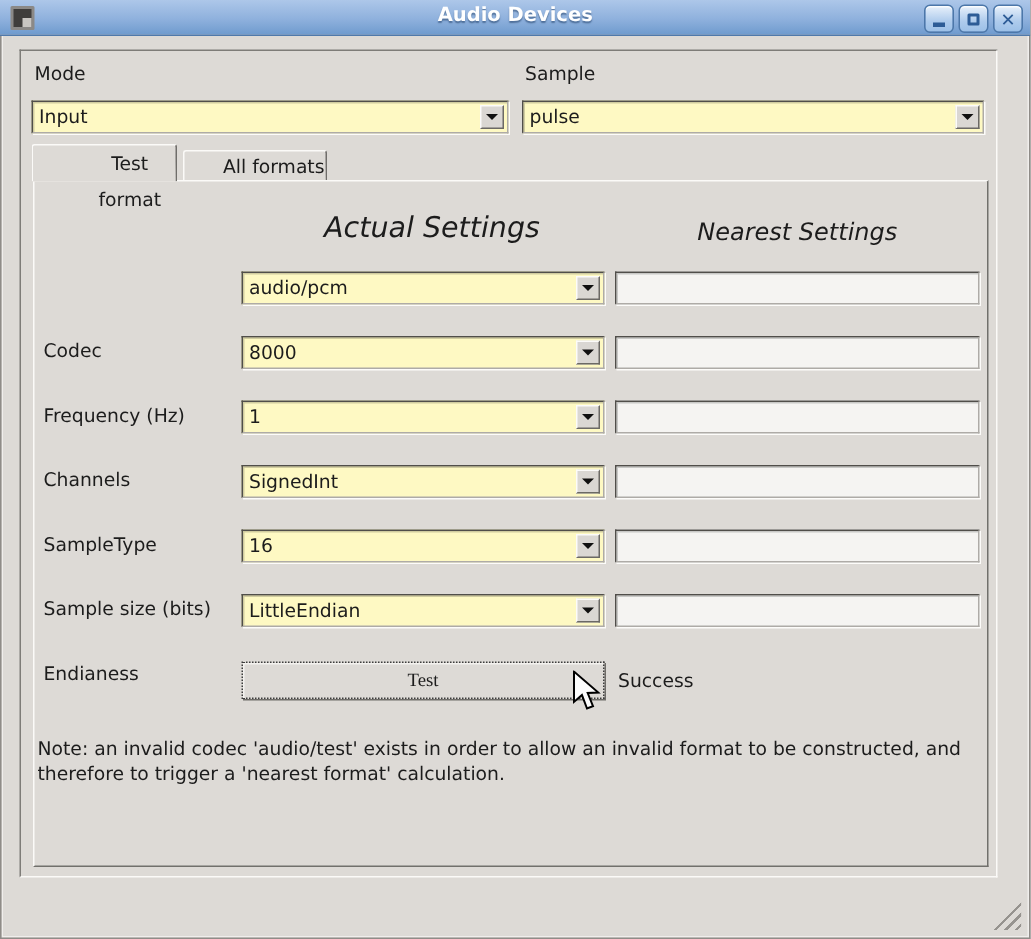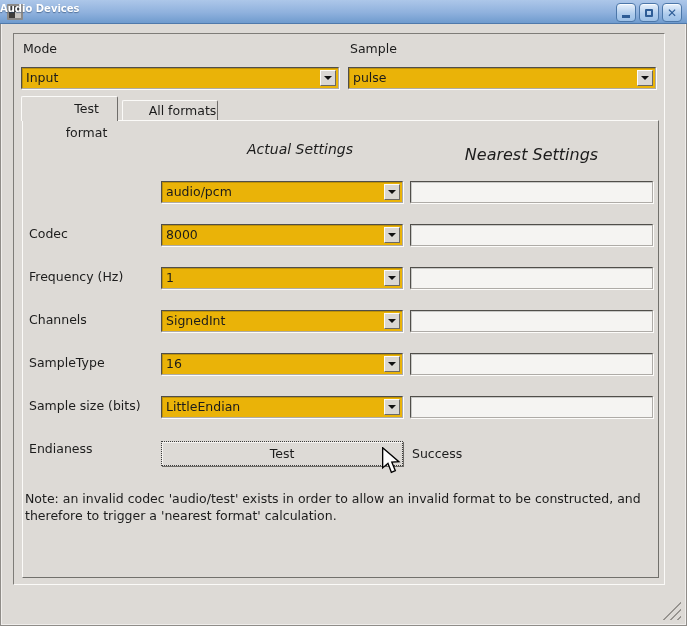--- a/index.html
+++ b/index.html
@@ -17,22 +17,22 @@
   }
   .win-icon{
     position:absolute;left:7px;top:4px;width:16px;height:16px;
     background:#3f3d3b;border:2px solid #8b8987;border-radius:1px;
   }
   .win-icon::after{
     content:"";position:absolute;right:0;bottom:0;width:6px;height:6px;
     background:#c9c6c2;
   }
   .win-title{
-    position:absolute;left:0;right:0;top:3px;
-    font-weight:bold;font-size:10px;color:#ffffff;
+    position:absolute;left:0;right:0;top:3px;text-align:center;
+    font-weight:bold;font-size:13px;color:#ffffff;
     text-shadow:0 1px 1px rgba(30,60,100,.55);
   }
   .wbtns{position:absolute;right:5px;top:3px;display:flex;gap:3px;}
   .wbtn{
     width:20px;height:19px;border-radius:4px;border:1px solid #4c77a9;
     background:linear-gradient(#e8f1fb, #aecbec 60%, #9cc0e7);
     box-shadow:inset 0 1px 0 rgba(255,255,255,.8);
     display:flex;align-items:center;justify-content:center;
   }
   .glyph-min{width:8px;height:3px;background:#2d5c96;margin-top:7px;}
@@ -45,21 +45,21 @@
     border:1px solid #8f8c88;border-top:none;
     box-shadow:inset 1px 0 0 #f0eeec, inset -1px 0 0 #f0eeec, inset 0 -1px 0 #f0eeec;
   }
   .outer-frame{
     position:absolute;left:12px;top:9px;width:652px;height:552px;
     border:1px solid;border-color:#7e7c78 #fbfaf8 #fbfaf8 #7e7c78;
   }
   .field-label{position:absolute;height:16px;line-height:16px;white-space:nowrap;}
   
   .combo,.ro-field{
-    position:absolute;height:22px;background:#eab308;
+    position:absolute;height:22px;background:#fef9c3;
     border:1px solid;border-color:#504e4a #aeaba7 #aeaba7 #504e4a;
     box-shadow:1px 1px 0 0 #fdfcfa, inset 1px 1px 0 rgba(0,0,0,.18);
   }
   .ro-field{background:#f5f4f2;}
   .combo-text{
     position:absolute;left:4px;top:0;right:22px;height:20px;line-height:20px;
     white-space:nowrap;overflow:hidden;
   }
   .combo-btn{
     position:absolute;right:2px;top:2px;bottom:2px;width:16px;background:#dad7d3;
@@ -77,29 +77,29 @@
     border-bottom:none;border-top-left-radius:2px;border-top-right-radius:2px;
   }
   .tab.active{left:7px;top:62px;width:97px;height:25px;line-height:24px;z-index:3;padding-left:34px;}
   .tab.inactive{left:108px;top:66px;width:96px;height:20px;line-height:19px;z-index:1;padding-left:25px;}
   .panel{
     position:absolute;left:8px;top:86px;width:637px;height:458px;
     background:#dddad6;z-index:2;
     border:1px solid;border-color:#fbfaf8 #71706c #71706c #fbfaf8;
   }
   .col-head{position:absolute;text-align:center;font-style:italic;}
-  .head-actual{left:156px;top:20px;width:242px;font-size:14px;}
+  .head-actual{left:144px;top:20px;width:242px;font-size:19px;}
   .head-nearest{left:387px;top:24px;width:243px;font-size:16px;}
   .row-label{position:absolute;left:6px;height:22px;line-height:22px;white-space:nowrap;margin-top:42px;}
   
   .btn-test{
     position:absolute;left:138px;top:320px;width:242px;height:25px;
     background:#dddad6;border:1px dotted #3c3c3c;
     box-shadow:1px 1px 0 #6e6c68, inset 1px 1px 0 #f4f2ef;
-    text-align:center;line-height:23px;
+    text-align:center;line-height:23px;font-family:Liberation Serif, serif;
   }
   .status-text{position:absolute;left:389px;top:320px;height:25px;line-height:25px;}
   .note{position:absolute;left:2px;top:369px;width:642px;line-height:17px;}
   
   .resize-grip{
     position:absolute;right:5px;bottom:5px;width:20px;height:20px;
     background:repeating-linear-gradient(135deg,#96938f 0 1.5px,transparent 1.5px 5px);
     clip-path:polygon(100% 0,100% 100%,0 100%);
   }
   .cursor{position:absolute;left:381px;top:447px;z-index:10;}

